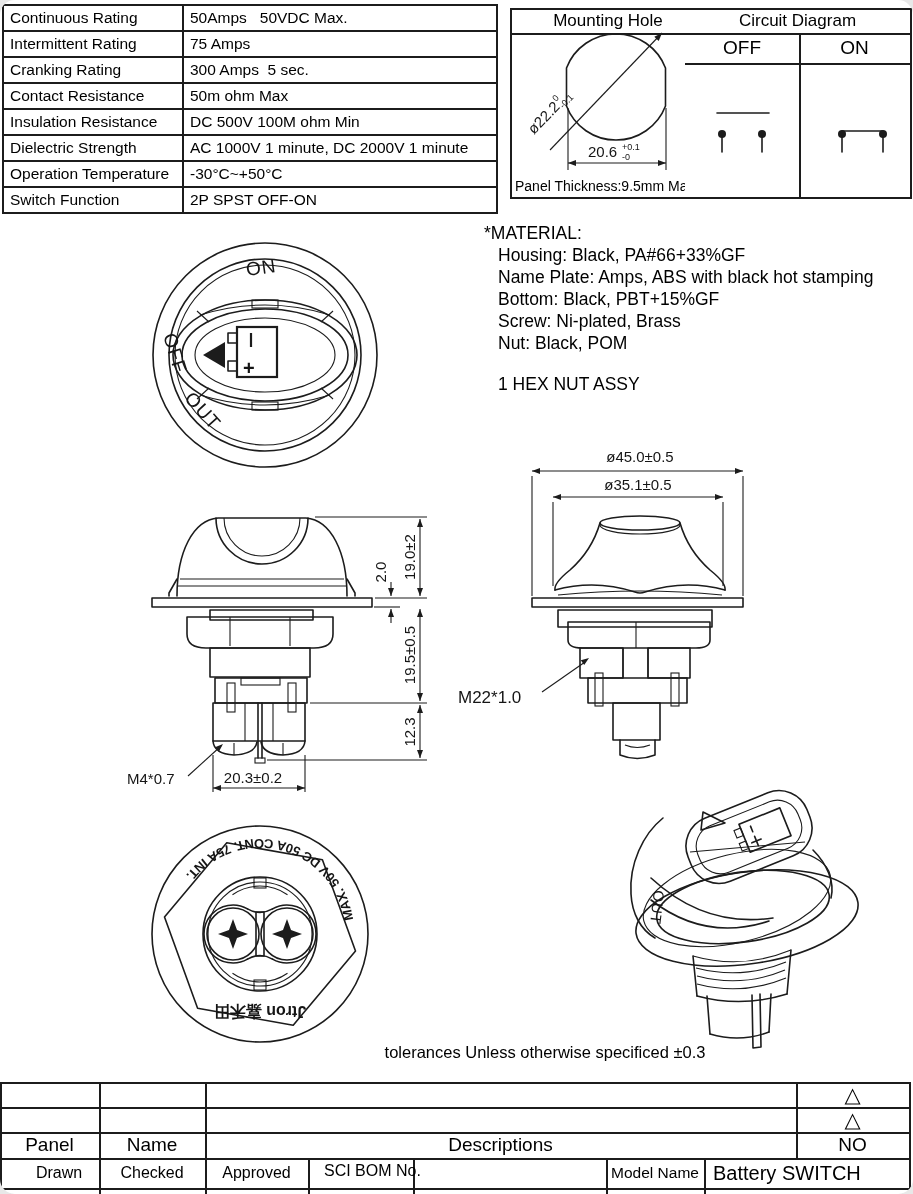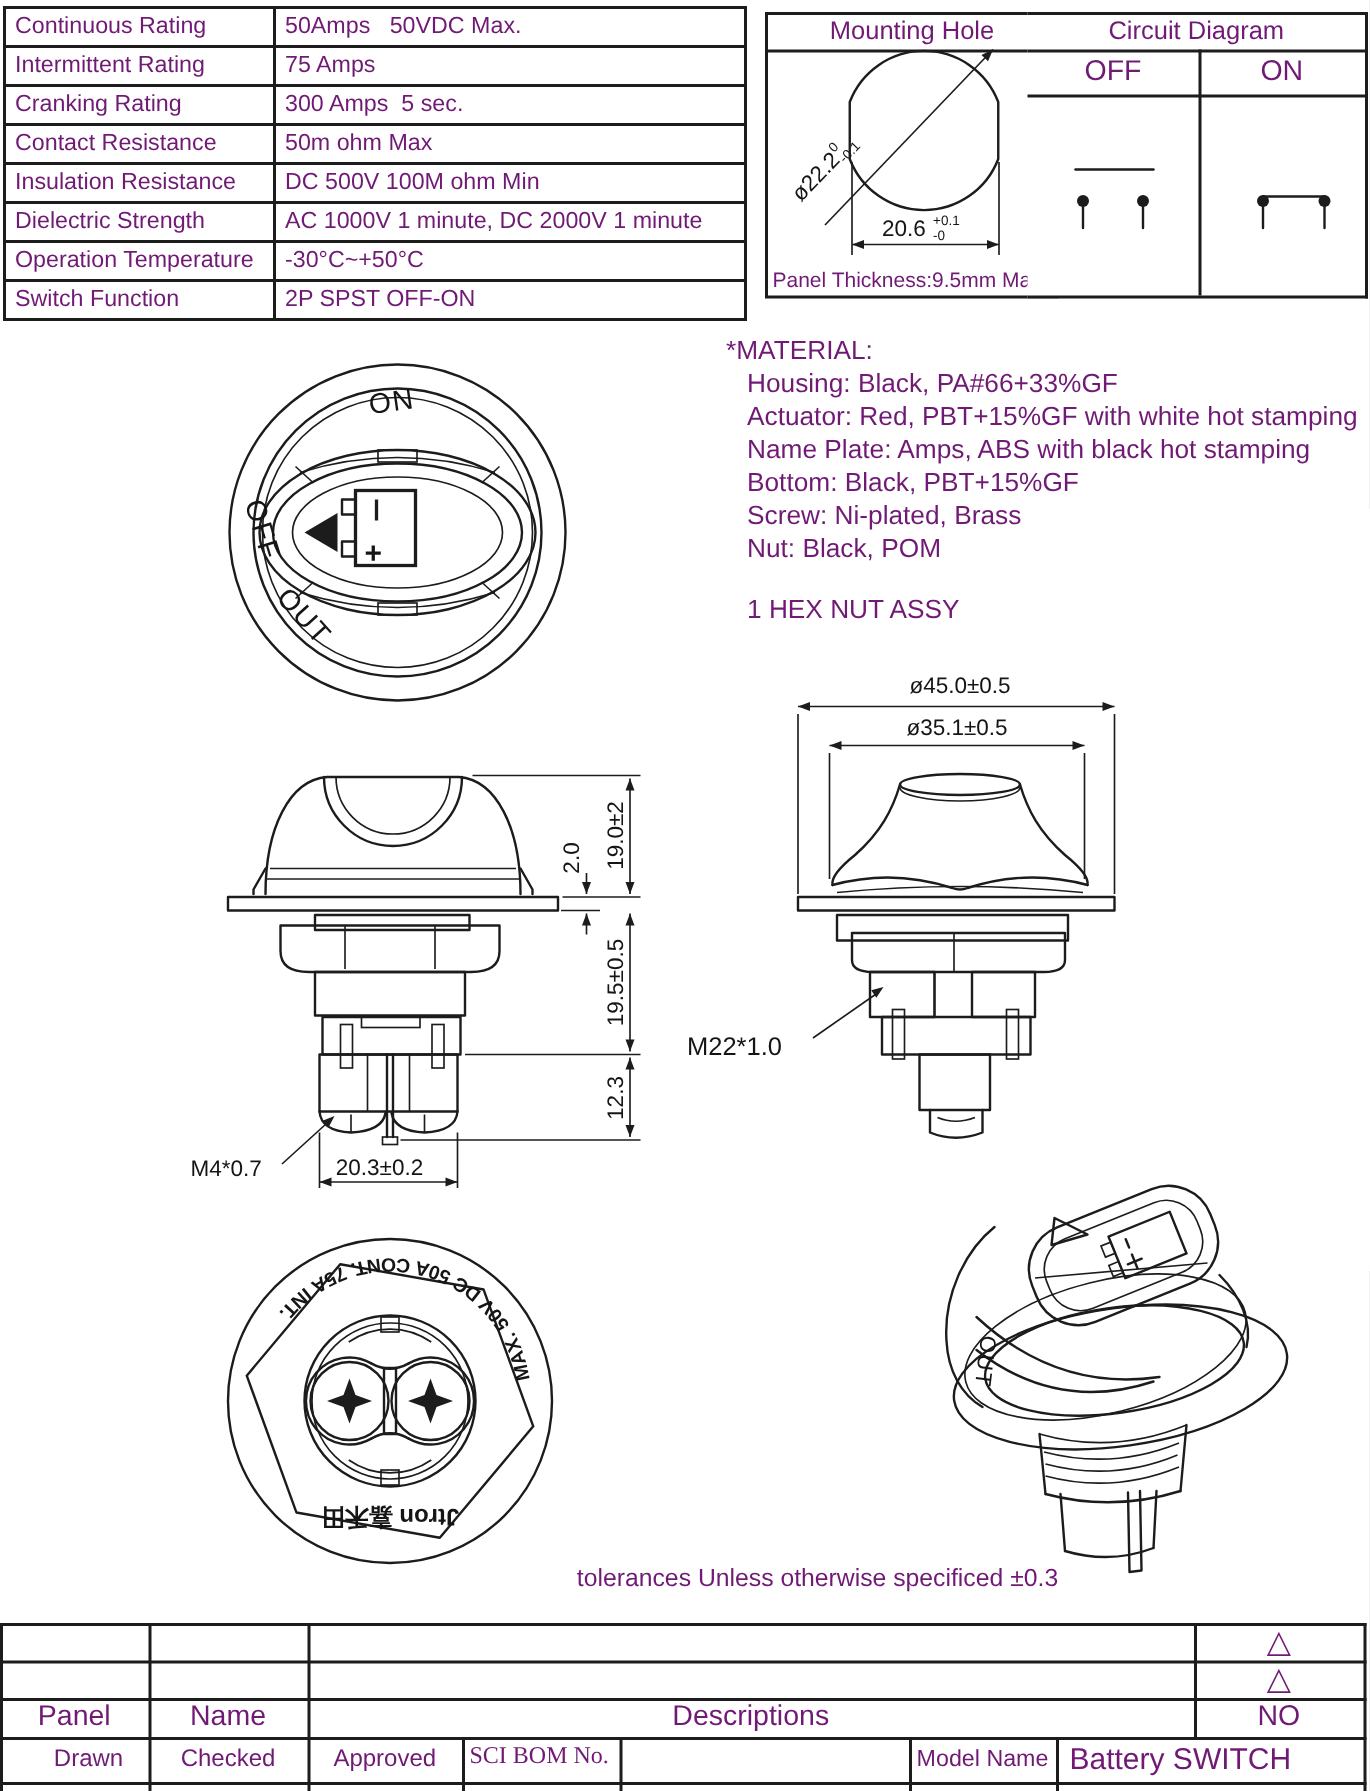--- a/index.html
+++ b/index.html
@@ -1,17 +1,17 @@
 <!DOCTYPE html>
 <html><head>
 <meta charset="utf-8">
 <style>
   html,body{margin:0;padding:0;background:#e8e8e8;}
   #page{position:relative;width:913px;height:1194px;background:#ffffff;overflow:hidden;
-        font-family:"Liberation Sans",sans-serif;color:#701a75;}
+        font-family:"Liberation Sans",sans-serif;color:#000000;border-radius:15px;}
   .abs{position:absolute;}
   
   .hl{position:absolute;height:2px;background:#1c1c1c;}
   .vl{position:absolute;width:2px;background:#1c1c1c;}
   
   #spec-table{position:absolute;left:2px;top:4px;border-collapse:collapse;table-layout:fixed;}
   #spec-table td{border:2px solid #1c1c1c;height:24px;font-size:15.5px;padding:0 0 0 6px;
                  white-space:pre;overflow:hidden;}
   #spec-table td.lbl{width:172px;}
   #spec-table td.val{width:306px;}
@@ -131,21 +131,20 @@
       <circle class="fillk" cx="157" cy="124" r="4"></circle>
       <circle class="fillk" cx="198" cy="124" r="4"></circle>
       <line class="st" x1="157" y1="127" x2="157" y2="142"></line>
       <line class="st" x1="198" y1="127" x2="198" y2="142"></line>
     </svg>
   </div>
 
   <div id="material">
     <div>*MATERIAL:</div>
     <div class="mline">Housing: Black, PA#66+33%GF</div>
-    <div class="mline">Actuator: Red, PBT+15%GF with white hot stamping</div>
     <div class="mline">Name Plate: Amps, ABS with black hot stamping</div>
     <div class="mline">Bottom: Black, PBT+15%GF</div>
     <div class="mline">Screw: Ni-plated, Brass</div>
     <div class="mline">Nut: Black, POM</div>
     <div class="mnote">1 HEX NUT ASSY</div>
   </div>
 
   <svg style="left:115px;top:238px;" width="300" height="235" viewBox="0 0 300 235">
     <circle class="st" cx="150" cy="117" r="112"></circle>
     <circle class="st" cx="150" cy="117" r="96"></circle>
@@ -429,18 +428,18 @@
     <div class="tbcell tri" style="left:796px;top:25px;width:113px;height:25px;">△</div>
 
     <div class="tbcell" style="left:0;top:50px;width:99px;height:26px;">Panel</div>
     <div class="tbcell" style="left:99px;top:50px;width:106px;height:26px;">Name</div>
     <div class="tbcell" style="left:205px;top:50px;width:591px;height:26px;">Descriptions</div>
     <div class="tbcell" style="left:796px;top:50px;width:113px;height:26px;">NO</div>
 
     <div class="tbcell small" style="left:0;top:76px;width:118px;height:30px;">Drawn</div>
     <div class="tbcell small" style="left:99px;top:76px;width:106px;height:30px;">Checked</div>
     <div class="tbcell small" style="left:205px;top:76px;width:103px;height:30px;">Approved</div>
-    <div class="tbcell small left" style="left:308px;top:76px;width:105px;height:26px;padding-left:5px;font-family:Liberation Serif, serif;">SCI BOM No.</div>
+    <div class="tbcell small left" style="left:308px;top:76px;width:105px;height:26px;padding-left:16px;">SCI BOM No.</div>
     <div class="tbcell" style="left:606px;top:76px;width:98px;height:30px;font-size:15.5px;">Model Name</div>
     <div class="tbcell left" style="left:704px;top:76px;width:205px;height:30px;padding-left:9px;font-size:20px;">Battery SWITCH</div>
   </div>
 
 </div>
 
 </body></html>

